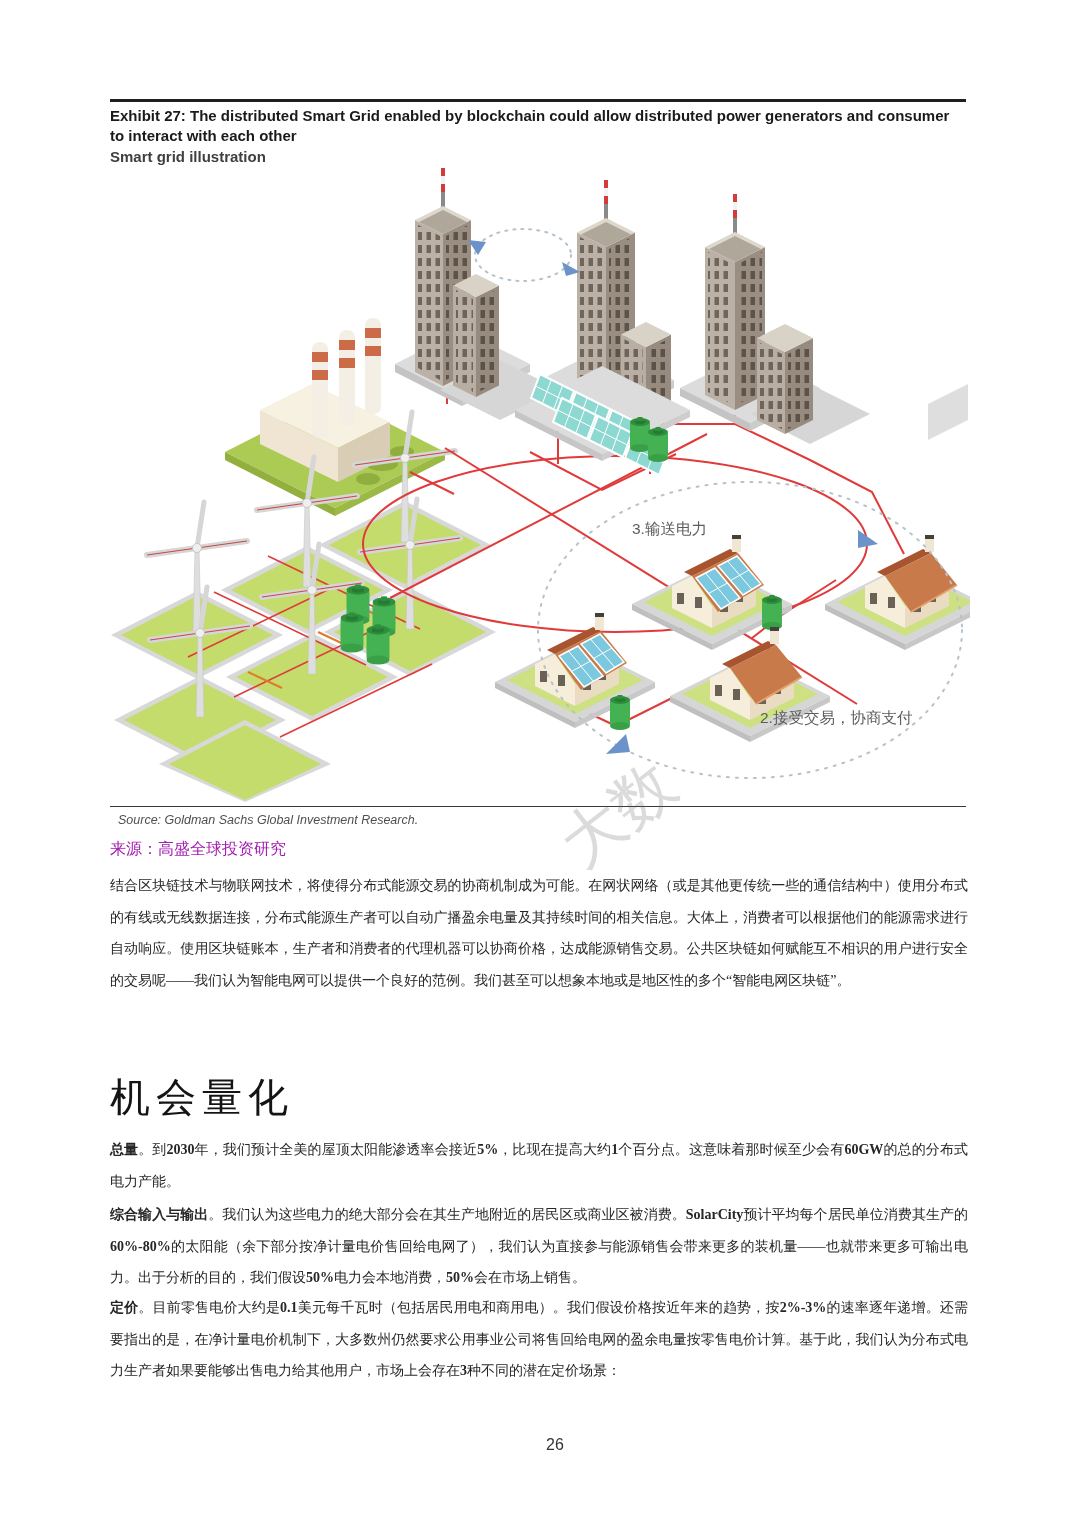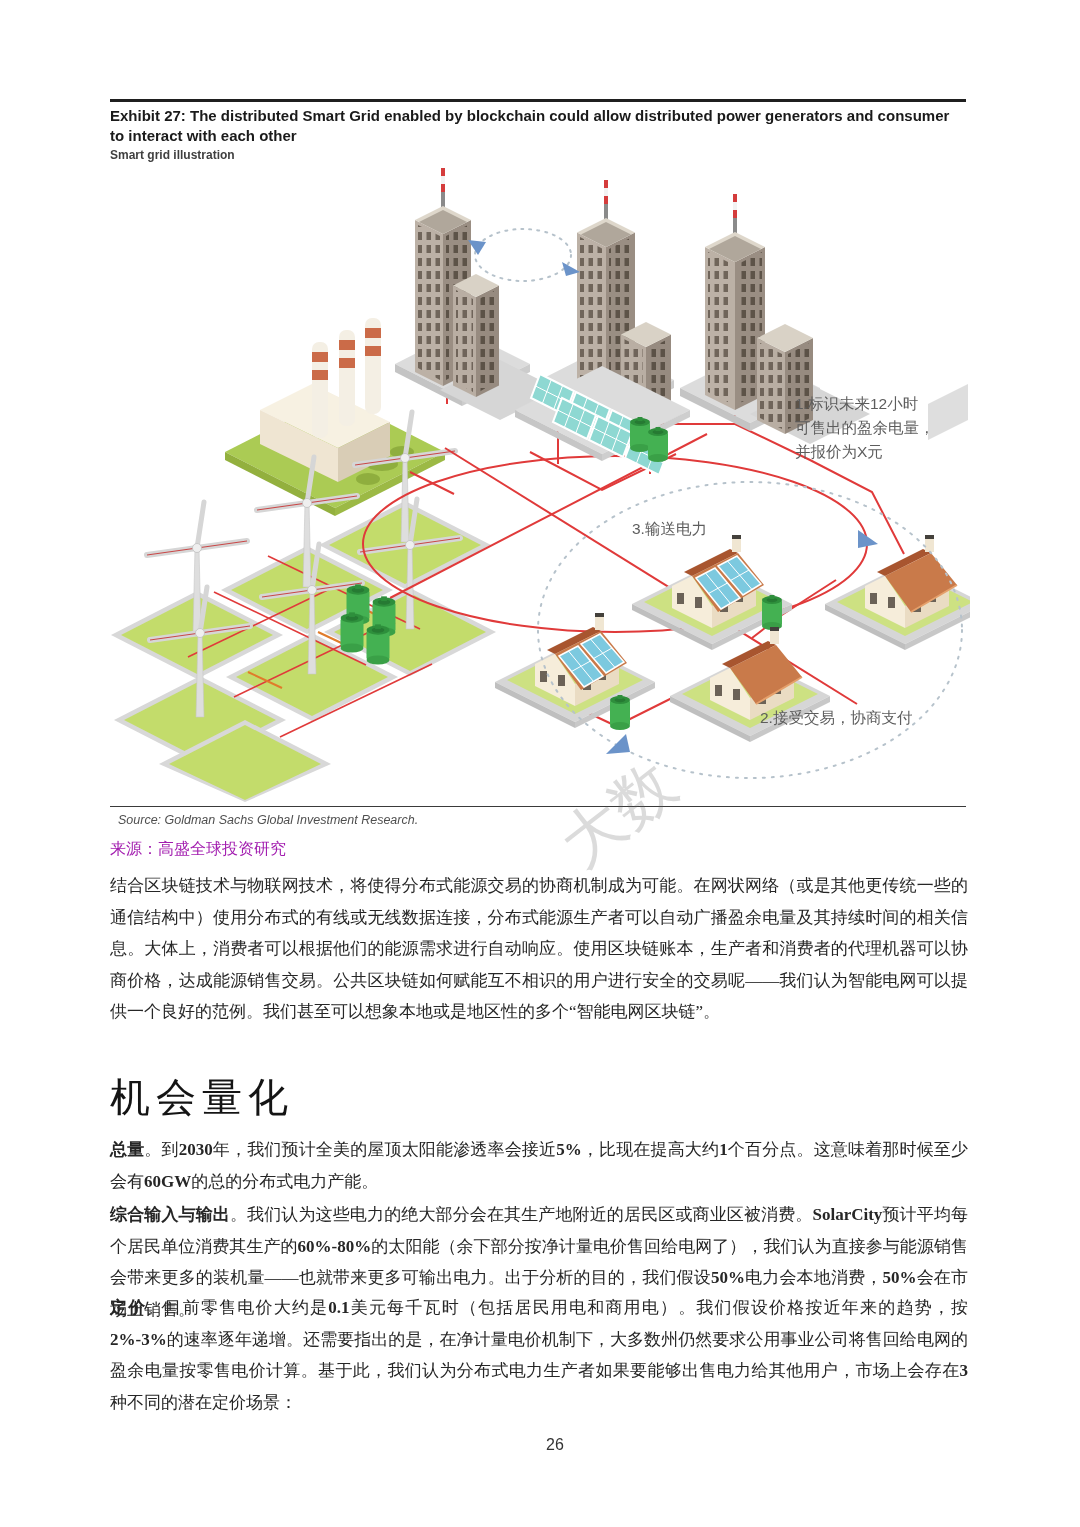--- a/index.html
+++ b/index.html
@@ -3,30 +3,30 @@
 <meta charset="utf-8">
 <style>
   html,body{margin:0;padding:0;background:#ffffff;}
   .page{position:relative;width:1080px;height:1527px;background:#ffffff;overflow:hidden;
         font-family:"Liberation Sans","DejaVu Sans",sans-serif;}
   .rule-top{position:absolute;left:110px;top:99px;width:856px;height:3px;background:#1f1f1f;}
   .rule-bottom{position:absolute;left:110px;top:806px;width:856px;height:1px;background:#3a3a3a;}
   .exhibit-title{position:absolute;left:110px;top:106px;width:856px;
       font-size:15px;line-height:20px;font-weight:bold;color:#1a1a1a;}
   .exhibit-subtitle{position:absolute;left:110px;top:148px;width:856px;
-      font-size:12px;font-weight:bold;color:#3f3f3f;}
+      font-size:15px;font-weight:bold;color:#3f3f3f;}
   .illu{position:absolute;left:110px;top:152px;width:860px;height:650px;}
   .anno{position:absolute;color:#5d5d5d;font-size:15.5px;line-height:24px;
       font-family:"Liberation Sans","DejaVu Sans",sans-serif;}
   .source-en{position:absolute;left:118px;top:813px;font-style:italic;font-size:12.5px;color:#4f4f4f;}
   .source-cn{position:absolute;left:110px;top:839px;font-size:16px;color:#a21caf;
       font-family:"Liberation Serif","DejaVu Serif",serif;}
   .watermark{position:absolute;left:556px;top:772px;font-size:62px;color:rgba(90,90,90,0.22);
       transform:rotate(-38deg);font-family:"Liberation Serif","DejaVu Serif",serif;pointer-events:none;}
-  .para{position:absolute;left:110px;width:858px;font-size:17px;line-height:31.5px;color:#262626;
+  .para{position:absolute;left:110px;width:858px;font-size:14px;line-height:31.5px;color:#262626;
       text-align:justify;font-family:"Liberation Serif","DejaVu Serif",serif;}
   .para .b{font-weight:bold;}
   .h1{position:absolute;left:110px;top:1022px;font-size:40px;font-weight:400;color:#141414;
       letter-spacing:6px;font-family:"Liberation Serif","DejaVu Serif",serif;margin-top:48px;}
   .pagenum{position:absolute;left:0;top:1436px;width:1080px;text-align:center;
       font-size:16px;color:#333333;padding-left:15px;}
 </style>
 </head>
 <body>
 
@@ -290,25 +290,20 @@
     <g>
       <ellipse cx="413" cy="103" rx="48" ry="26" fill="none" stroke="#b6c2cb" stroke-width="2" stroke-dasharray="2 6" stroke-linecap="round"></ellipse>
       <polygon points="358,88 376,90 368,103" fill="#6b93c9"></polygon>
       <polygon points="470,120 452,110 456,124" fill="#6b93c9"></polygon>
       <ellipse cx="640" cy="478" rx="212" ry="148" fill="none" stroke="#b6c2cb" stroke-width="2" stroke-dasharray="2 7" stroke-linecap="round"></ellipse>
       <polygon points="768,392 748,378 748,396" fill="#6b93c9"></polygon>
       <polygon points="496,602 516,582 520,600" fill="#6b93c9"></polygon>
     </g>
   </svg>
 
-  <div class="anno" style="left:795px;top:392px;width:175px;">
-    <div>1.标识未来12小时</div>
-    <div>可售出的盈余电量，</div>
-    <div>并报价为X元</div>
-  </div>
   <div class="anno" style="left:632px;top:517px;">3.输送电力</div>
   <div class="anno" style="left:760px;top:706px;">2.接受交易，协商支付</div>
 
   <div class="rule-bottom"></div>
   <div class="source-en">Source: Goldman Sachs Global Investment Research.</div>
   <div class="watermark">大数</div>
   <div class="source-cn">来源：高盛全球投资研究</div>
 
   <div class="para" style="top:870px;"><span>结合区块链技术与物联网技术，将使得分布式能源交易的协商机制成为可能。在网状网络（或是其他更传统一些的通信结构中）使用分布式的有线或无线数据连接，分布式能源生产者可以自动广播盈余电量及其持续时间的相关信息。大体上，消费者可以根据他们的能源需求进行自动响应。使用区块链账本，生产者和消费者的代理机器可以协商价格，达成能源销售交易。公共区块链如何赋能互不相识的用户进行安全的交易呢——我们认为智能电网可以提供一个良好的范例。我们甚至可以想象本地或是地区性的多个“智能电网区块链”。</span></div>
 

